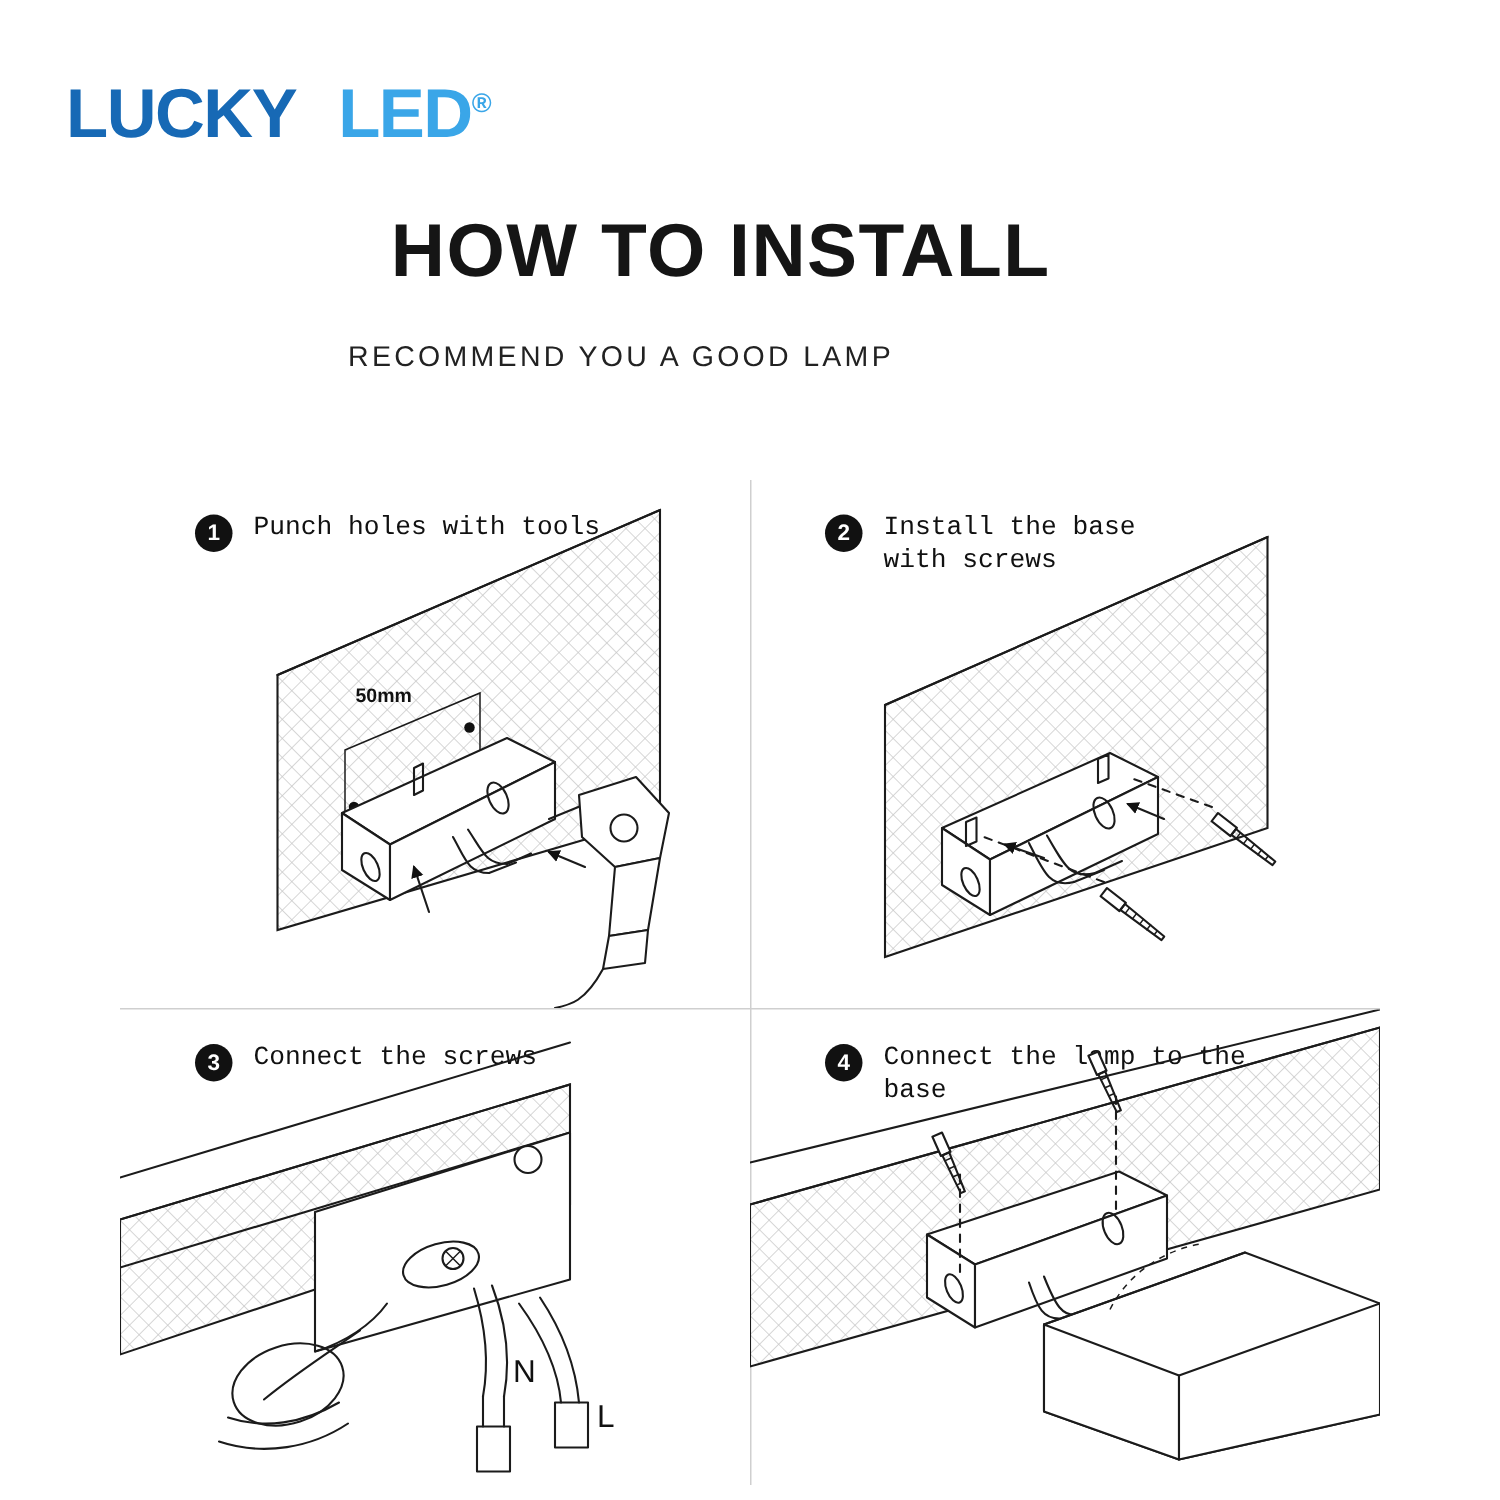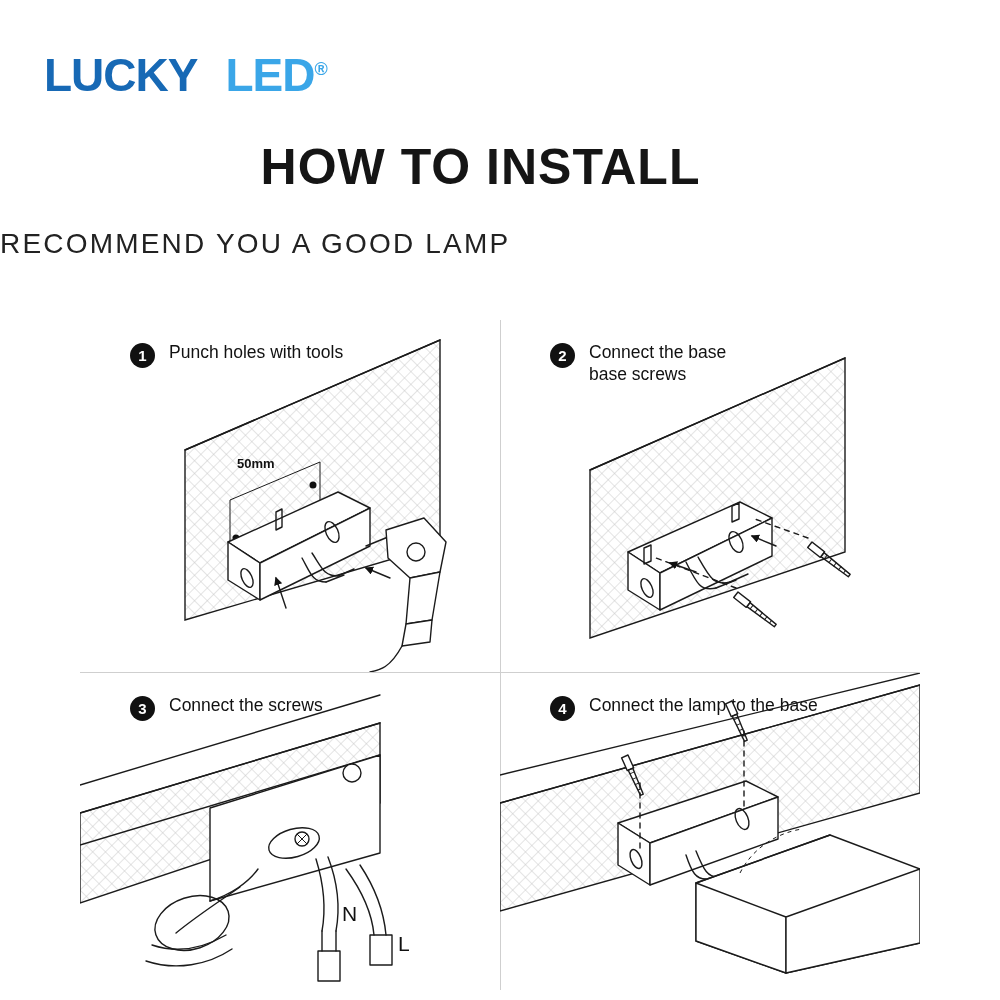--- a/index.html
+++ b/index.html
@@ -46,22 +46,22 @@
     font-size: 50px;
     font-weight: bold;
     letter-spacing: 1px;
     color: #151515;
   }
   .subtitle {
     position: absolute;
     top: 228px;
     left: 0;
     width: 828px;
-    text-align: left;
-    font-size: 28px;
+    text-align: center;
+    font-size: 19px;
     letter-spacing: 2.2px;
     color: #222;
   }
 
   
   .grid {
     position: absolute;
     left: 80px;
     top: 320px;
     width: 840px;
@@ -108,20 +108,21 @@
     align-items: center;
     justify-content: center;
     flex: none;
     margin-top: 1px;
   }
   .step-label {
     font-size: 17.5px;
     color: #111;
     line-height: 1.25;
     max-width: 250px;
+    font-family: Liberation Mono, monospace;
   }
 
   .art { position: absolute; inset: 0; }
   svg { display: block; }
 
   .hatch-fill { fill: url(#hatch); stroke: #1b1b1b; stroke-width: 1.4; }
   .ln { fill: none; stroke: #1b1b1b; stroke-width: 1.4; stroke-linejoin: round; stroke-linecap: round; }
   .ln-thin { fill: none; stroke: #1b1b1b; stroke-width: 1; }
   .wh { fill: #ffffff; stroke: #1b1b1b; stroke-width: 1.4; stroke-linejoin: round; }
   .dot { fill: #111; }
@@ -194,22 +195,22 @@
         <path class="ln" d="M322,326 C310,348 300,350 290,352"></path>
         <circle class="ln" cx="336" cy="232" r="9"></circle>
       </svg>
     </div>
   </div>
 
   <div class="cell cell-2">
     <div class="step-head">
       <div class="badge">2</div>
       <div class="step-label">
-        <div>Connect the base</div>
-        <div>base screws</div>
+        <div>Install the base</div>
+        <div>with screws</div>
       </div>
     </div>
     <div class="art">
       <svg width="420" height="352" viewBox="0 0 420 352">
         <polygon class="hatch-fill" points="90,150 345,38 345,232 90,318"></polygon>
         <line class="ln" x1="90" y1="150" x2="345" y2="38"></line>
 
         <polygon class="wh" points="128,232 240,182 272,198 160,253"></polygon>
         <polygon class="wh" points="128,232 160,253 160,290 128,270"></polygon>
         <polygon class="wh" points="160,253 272,198 272,236 160,290"></polygon>

